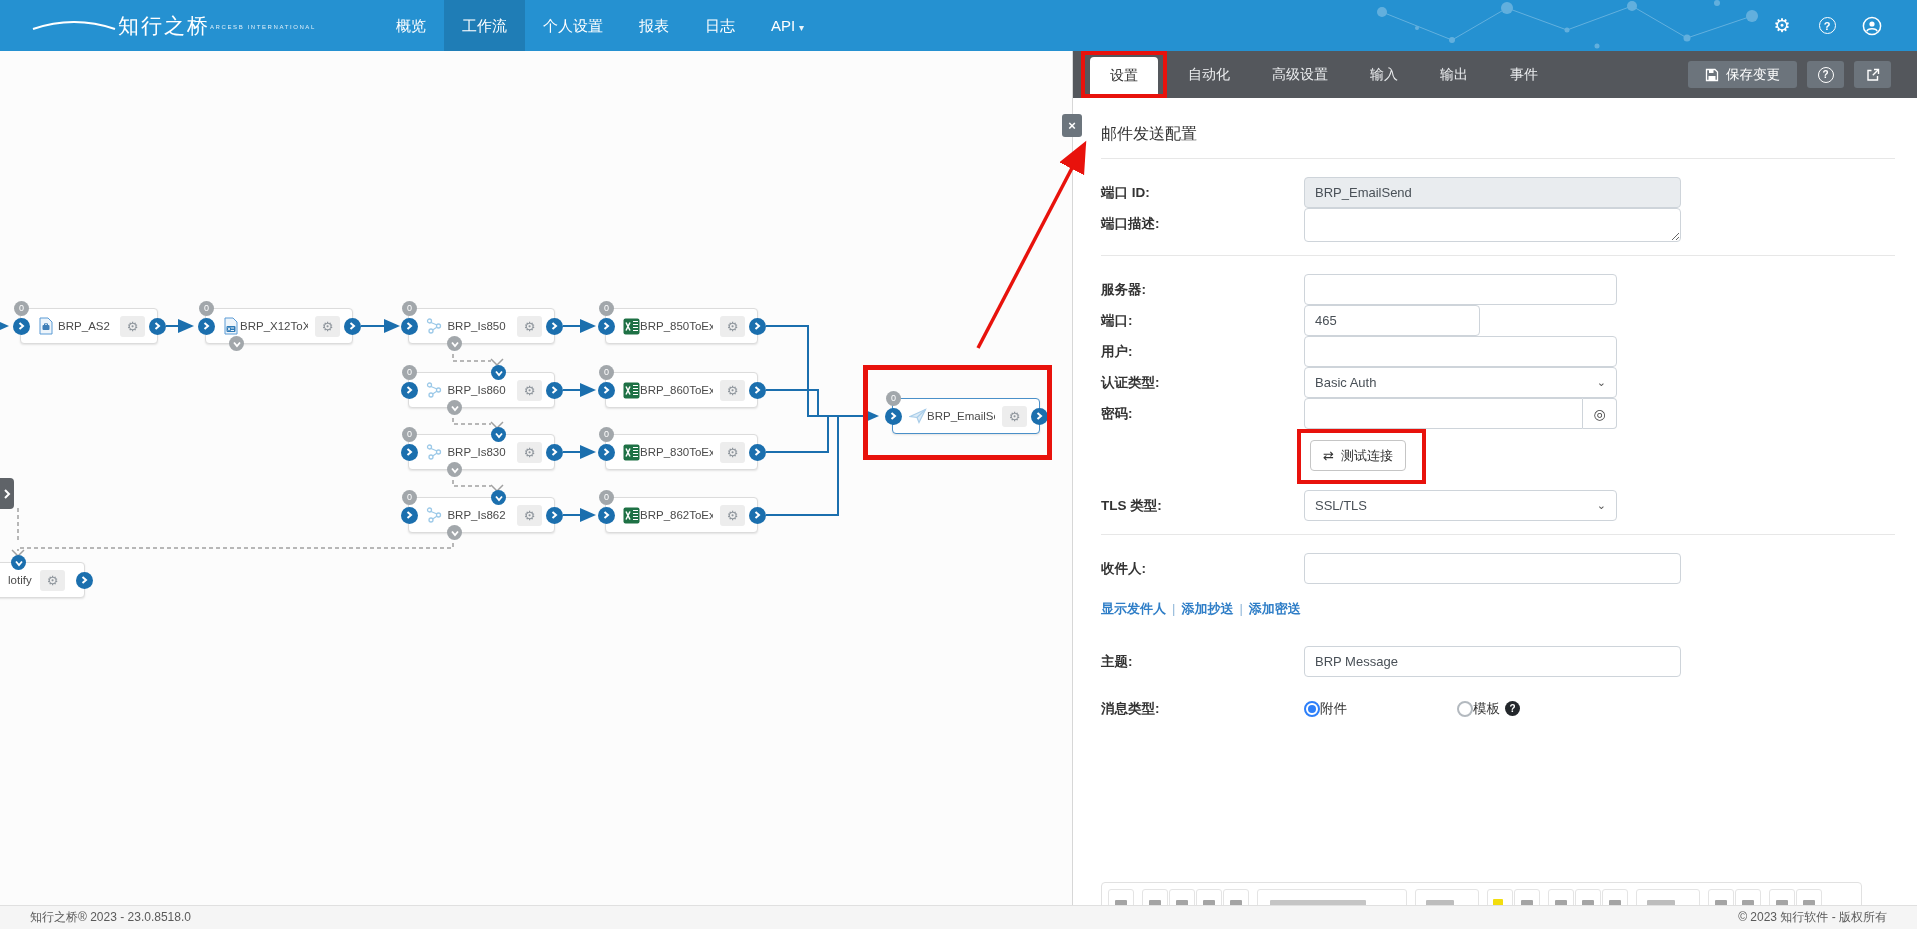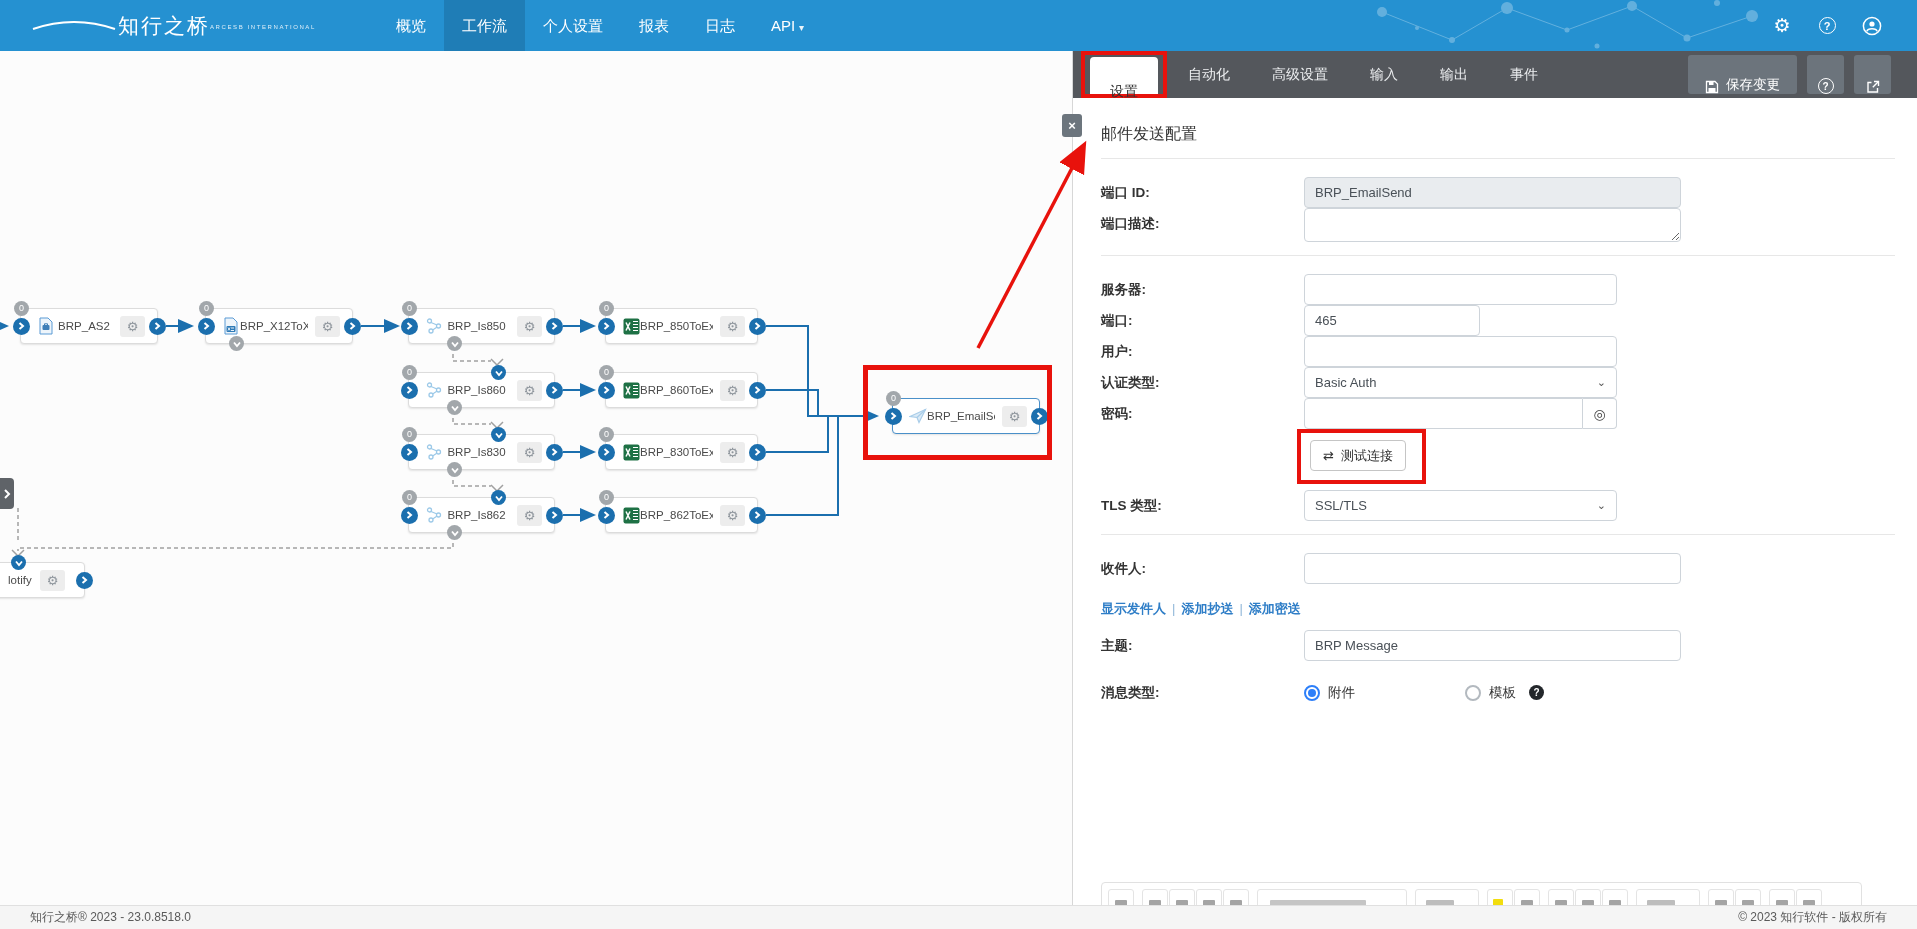--- a/index.html
+++ b/index.html
@@ -47,23 +47,23 @@
 
   
   .red-box{position:absolute;border:5px solid #e8120c;z-index:40;pointer-events:none}
   .anno-arrow{position:fixed;left:0;top:0;z-index:60;pointer-events:none}
 
   
   .panel{position:relative;width:845px;background:#fff;border-left:1px solid #d7d7d7}
   .tabbar{height:47px;background:#54575c;display:flex;align-items:stretch}
   .tab{line-height:47px;padding:0 21px;font-size:14px;color:#eceef0;cursor:pointer;white-space:nowrap}
   .tab-redbox{border:4px solid #e8120c;margin-left:8px;display:flex;align-items:flex-end;padding:0 5px;height:47px}
-  .tab.active{background:#fff;color:#333;border-radius:4px 4px 0 0;height:37px;line-height:37px;padding:16px 20px}
+  .tab.active{background:#fff;color:#333;border-radius:4px 4px 0 0;height:37px;line-height:37px;padding:0 20px}
   .tab-actions{margin-left:auto;display:flex;align-items:center;gap:10px;padding-right:26px}
-  .tb-btn{background:#6c747c;color:#fff;border:0;border-radius:3px;height:39px;display:flex;align-items:flex-end;
+  .tb-btn{background:#6c747c;color:#fff;border:0;border-radius:3px;height:27px;display:flex;align-items:center;
           justify-content:center;font-size:13.5px;cursor:pointer;gap:7px}
   .tb-save{padding:0 17px}
   .tb-sq{width:37px}
   .tbq{width:16px;height:16px;border:1.5px solid #fff;border-radius:50%;font-size:10px;font-weight:bold;
        display:flex;align-items:center;justify-content:center}
 
   .panel-close{position:absolute;left:-11px;top:63px;width:20px;height:23px;background:#6c757d;border:0;border-radius:3px;
                color:#fff;font-size:13px;font-weight:bold;line-height:23px;text-align:center;cursor:pointer;z-index:5}
 
   .panel-body{position:relative;height:807px;overflow:hidden;padding:26px 22px 0 28px}
@@ -79,25 +79,25 @@
   textarea.ctl{width:377px;height:34px;resize:both;padding-top:6px}
   .select{position:relative;display:flex;align-items:center;cursor:pointer}
   .select .caret{position:absolute;right:10px;font-size:11px;color:#555}
   .igroup{display:flex;width:313px}
   .igroup input{flex:1;border-radius:4px 0 0 4px}
   .eye-btn{width:34px;height:31px;border:1px solid #ced4da;border-left:0;border-radius:0 4px 4px 0;background:#fff;
            font-size:14px;color:#444;cursor:pointer}
   .test-wrap{display:inline-block;border:4px solid #e8120c;padding:7px 16px 9px 9px;margin-left:196px;margin-bottom:6px}
   .btn-test{display:flex;align-items:center;gap:7px;background:#fff;border:1px solid #c5c5c5;border-radius:4px;
             height:31px;padding:0 12px;font-size:13px;color:#333;cursor:pointer}
-  .links-row{margin:16px 0 12px;font-size:13px;font-weight:bold;color:#2f7ec7}
+  .links-row{margin:16px 0 28px;font-size:13px;font-weight:bold;color:#2f7ec7}
   .links-row a{color:#2f7ec7;text-decoration:none;cursor:pointer}
   .links-row .sep2{color:#8fb6d8;margin:0 6px;font-weight:normal}
   .radio-row{display:flex;align-items:center;margin-top:16px}
-  .radio{display:flex;align-items:center;gap:8px;cursor:pointer}
+  .radio{display:flex;align-items:center;gap:0;cursor:pointer}
   .rdot{width:16px;height:16px;border:2px solid #2d7ff9;border-radius:50%;display:flex;align-items:center;justify-content:center}
   .rdot i{width:8px;height:8px;border-radius:50%;background:#2d7ff9}
   .rdot.off{border-color:#b3b9bf}
   .rlabel{font-size:13.5px;color:#333}
   .help-badge{width:15px;height:15px;border-radius:50%;background:#23272b;color:#fff;font-size:10px;font-weight:bold;
               display:flex;align-items:center;justify-content:center;margin-left:5px}
 
   
   .editor-toolbar{position:absolute;left:28px;right:55px;top:784px;background:#fff;border:1px solid #e1e1e1;
                   border-radius:4px;padding:6px;display:flex;gap:8px}

